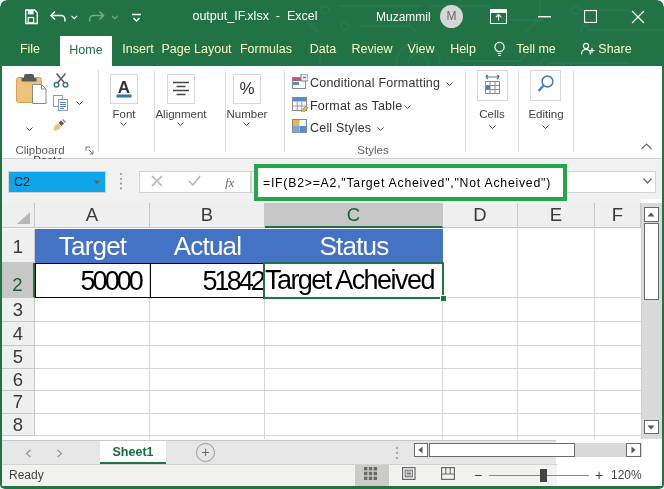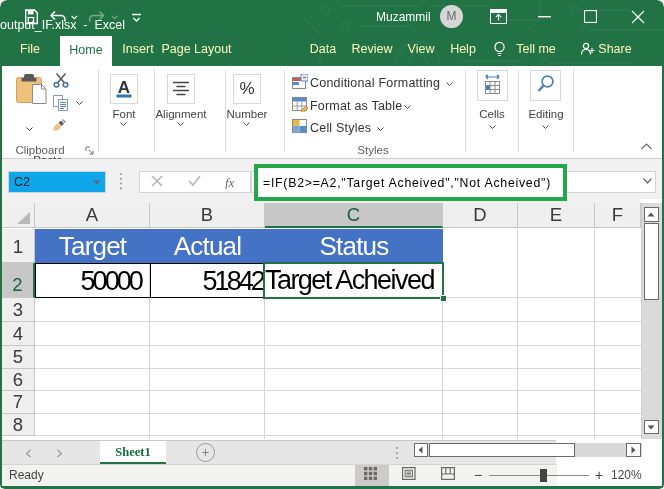--- a/index.html
+++ b/index.html
@@ -2,21 +2,21 @@
 <html><head>
 <meta charset="utf-8">
 <style>
 * { margin:0; padding:0; box-sizing:border-box; }
 html,body { width:664px; height:489px; overflow:hidden; font-family:"Liberation Sans", sans-serif; background:#fff; }
 .win { position:relative; width:664px; height:489px; background:#fff; overflow:hidden; border-radius:7px 7px 5px 5px; }
 .abs { position:absolute; }
 
 
 .titlebar { position:absolute; left:0; top:0; width:664px; height:33px; background:#217346; border-radius:7px 7px 0 0; }
-.title-text { position:absolute; left:0; top:18px; width:510px; color:#fff; font-size:12.5px; }
+.title-text { position:absolute; left:0; top:9px; width:510px; text-align:center; color:#fff; font-size:12.5px; }
 .user-name { position:absolute; left:376px; top:10px; color:#fff; font-size:12px; }
 .avatar { position:absolute; left:440px; top:5px; width:23px; height:23px; border-radius:50%; background:#d6d6d6; color:#6b6b6b; font-size:12px; text-align:center; line-height:23px; }
 
 
 .tabbar { position:absolute; left:0; top:33px; width:664px; height:33px; background:#217346; }
 .tab { position:absolute; top:0; height:33px; color:#fef9c3; font-size:12.5px; line-height:33px; text-align:center; }
 .tab.active { background:#fff; color:#217346; top:3px; height:30px; line-height:28px; }
 
 
 .ribbon { position:absolute; left:0; top:66px; width:664px; height:93px; background:#fff; border-bottom:1px solid #d2d0ce; }
@@ -34,21 +34,21 @@
 .inputbox { position:absolute; left:251px; top:12px; width:405px; height:22px; background:#fff; border:1px solid #d4d4d4; }
 .greenbox { position:absolute; left:254px; top:5px; width:313px; height:37px; border:4px solid #24a64c; background:#fff; font-size:12.3px; letter-spacing:0.75px; color:#000; line-height:30px; padding-left:5px; white-space:nowrap; overflow:hidden; z-index:5; }
 
 
 .gridwrap { position:absolute; left:0; top:199px; width:664px; height:241px; background:#fff; }
 .colhdr { position:absolute; top:4px; height:25px; background:#efefef; border-right:1px solid #c8c8c8; border-bottom:1px solid #c8c8c8; font-size:18.5px; color:#3a3a3a; text-align:center; line-height:24px; }
 .rowhdr { position:absolute; left:2px; width:33px; background:#efefef; border-right:1px solid #c8c8c8; border-bottom:1px solid #c8c8c8; font-size:18.5px; color:#3a3a3a; text-align:center; }
 .vscroll { position:absolute; left:641px; top:4px; width:21px; height:236px; background:#dadada; border-left:1px solid #cfcfcf; }
 
 
-.sheetbar { position:absolute; left:0; top:440px; width:556px; height:24px; background:#e6e6e6; border-top:1px solid #c8c8c8;font-family:Liberation Serif, serif; }
+.sheetbar { position:absolute; left:0; top:440px; width:556px; height:24px; background:#e6e6e6; border-top:1px solid #c8c8c8; }
 
 .statusbar { position:absolute; left:0; top:464px; width:557px; height:22px; background:#f2f2f1; border-top:1px solid #d4d4d4; font-size:12px; color:#444; }
 .bottomedge { position:absolute; left:0; top:486px; width:664px; height:3px; background:#217346; }
 .leftedge { position:absolute; left:0; top:33px; width:2px; height:456px; background:#217346; }
 .rightedge { position:absolute; left:662px; top:33px; width:2px; height:456px; background:#217346; }
 </style>
 </head>
 <body>
 <div class="win">
 
@@ -109,20 +109,21 @@
         <circle cx="118" cy="31" r="22"></circle>
         <circle cx="118" cy="31" r="10"></circle>
         <path d="M160 28 h60 l14 -14 M250 30 h80 M20 10 v20"></path>
         <circle cx="245" cy="30" r="4"></circle>
       </g>
     </svg>
     <div class="tab" style="left:14px;width:32px;">File</div>
     <div class="tab active" style="left:60px;width:52px;">Home</div>
     <div class="tab" style="left:116px;width:44px;">Insert</div>
     <div class="tab" style="left:160px;width:73px;">Page Layout</div>
+    <div class="tab" style="left:233px;width:66px;">Formulas</div>
     <div class="tab" style="left:302px;width:42px;">Data</div>
     <div class="tab" style="left:346px;width:52px;">Review</div>
     <div class="tab" style="left:400px;width:42px;">View</div>
     <div class="tab" style="left:442px;width:42px;">Help</div>
     <svg class="abs" style="left:493px;top:8px" width="13" height="18" viewBox="0 0 13 18">
       <circle cx="6.5" cy="6" r="4.6" fill="none" stroke="#fff" stroke-width="1.2"></circle>
       <path d="M4.7 12.5 h3.6 M5.2 14.5 h2.6" stroke="#fff" stroke-width="1.1"></path>
     </svg>
     <div class="tab" style="left:512px;width:48px;">Tell me</div>
     <svg class="abs" style="left:580px;top:9px" width="15" height="14" viewBox="0 0 15 14">

